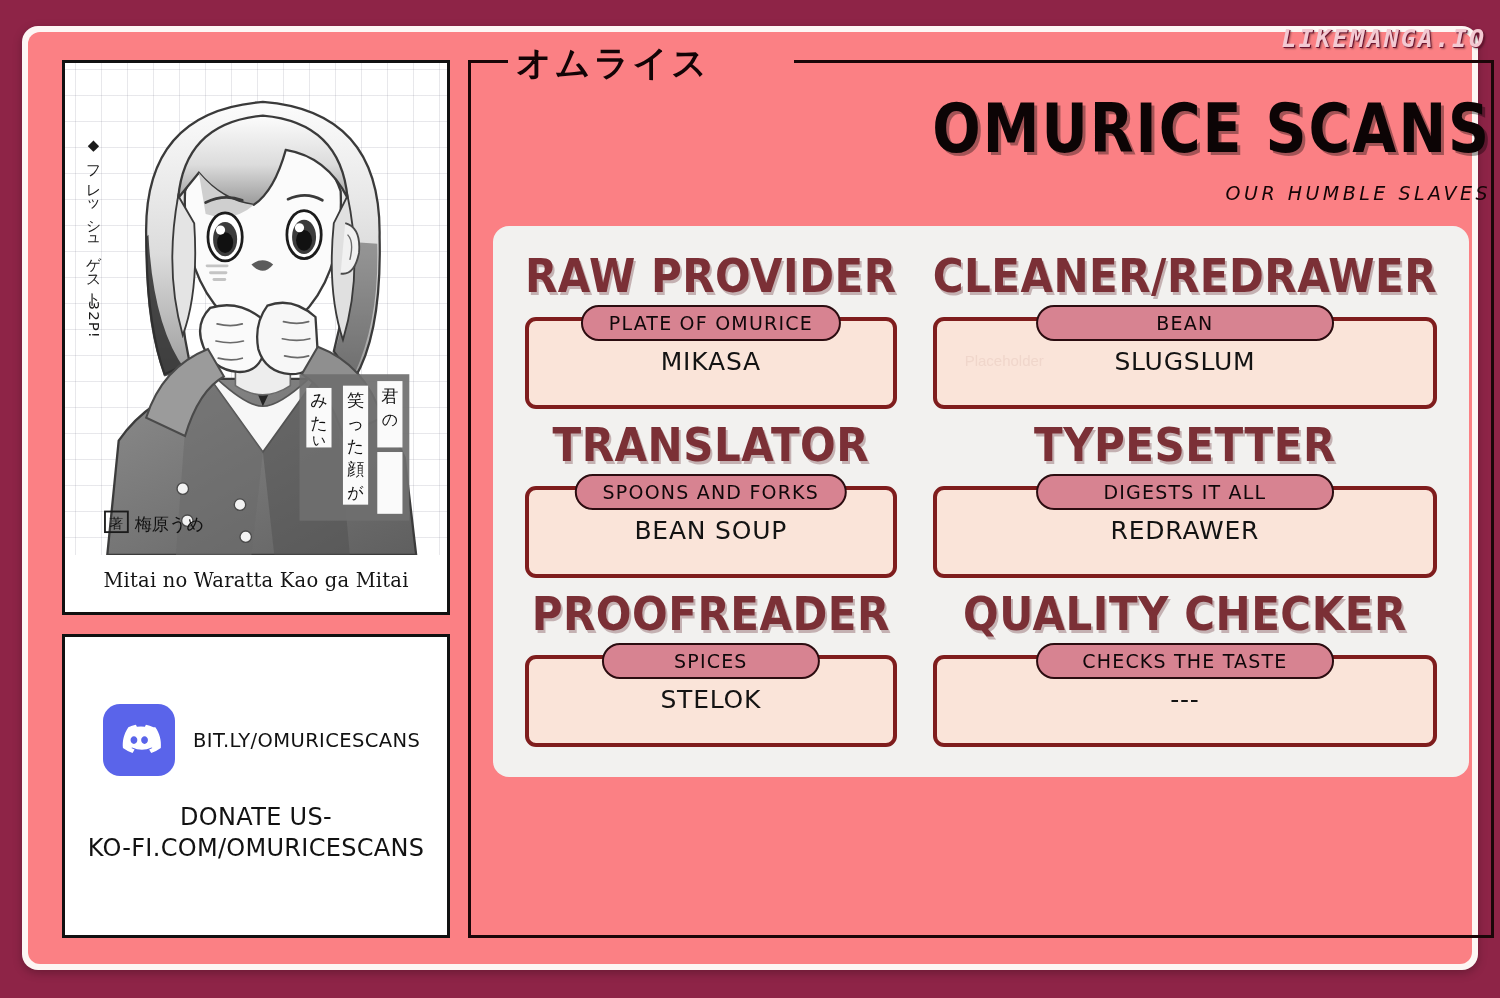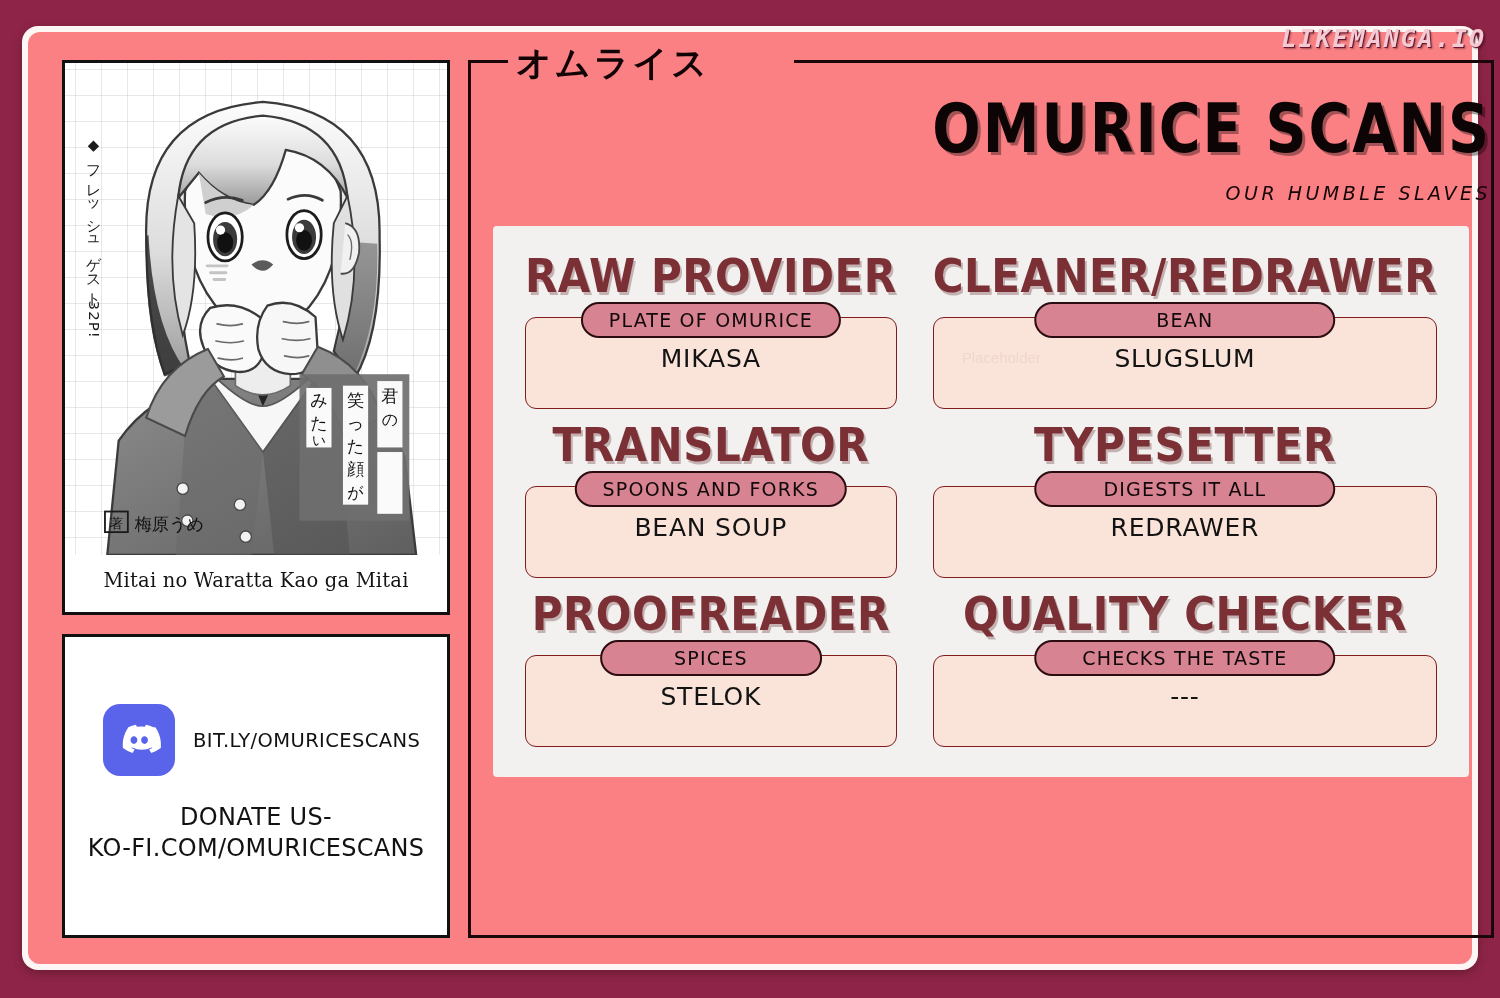--- a/index.html
+++ b/index.html
@@ -200,21 +200,21 @@
     font-family: "DejaVu Sans", sans-serif;
     font-size: 19px;
     letter-spacing: 3.5px;
     color: #140507;
     font-style: italic;
   }
 
   #roles-panel {
     margin: 16px 22px 22px;
     background: #f2f1ef;
-    border-radius: 4px;
+    border-radius: 16px;
     padding: 22px 32px 30px;
     display: grid;
     grid-template-columns: 1fr 1fr;
     column-gap: 36px;
     row-gap: 8px;
   }
 
   .role-cell { padding-top: 4px; }
 
   .role-title {
@@ -227,21 +227,21 @@
     transform: scaleY(1.1);
     text-shadow: 2px 2px 0 rgba(90,30,36,.3);
     margin-bottom: 10px;
     white-space: nowrap;
   }
 
   .role-card {
     position: relative;
     margin-top: 16px;
     background: #fae4d9;
-    border: 1px solid #7f1d1d;
+    border: 4px solid #7f1d1d;
     border-radius: 11px;
     height: 92px;
     display: flex;
     align-items: flex-start;
     justify-content: center;
   }
   .role-badge {
     position: absolute;
     top: -16px;
     left: 50%;

